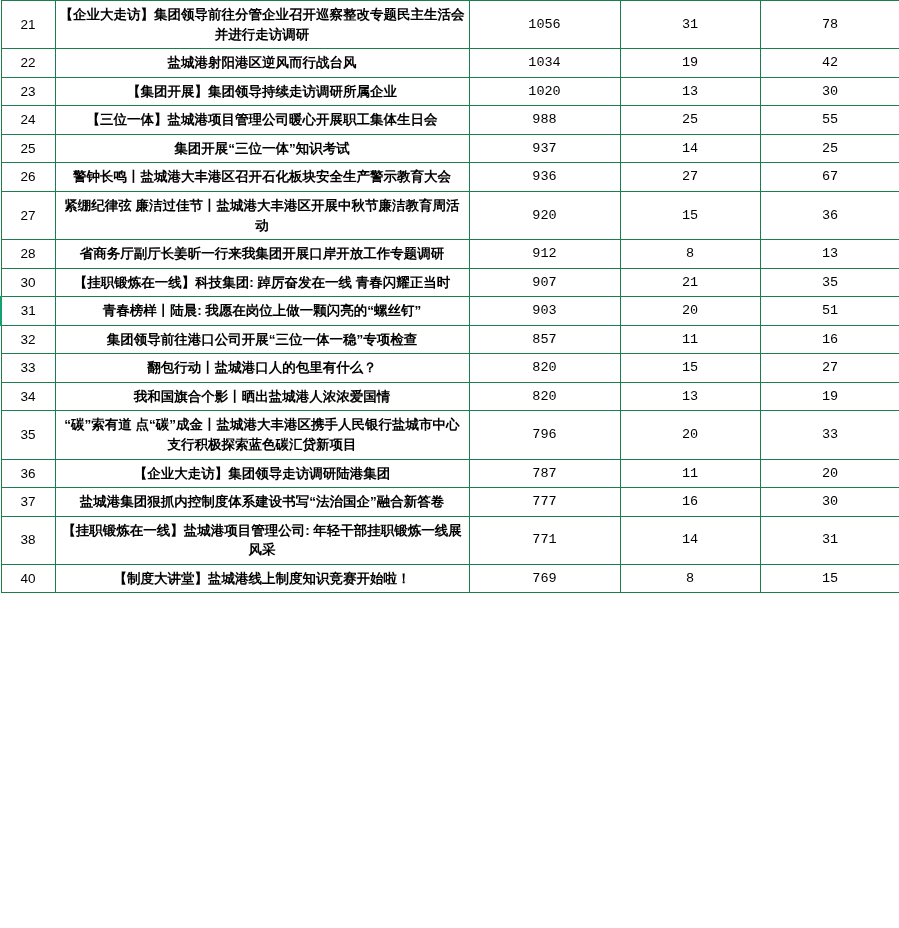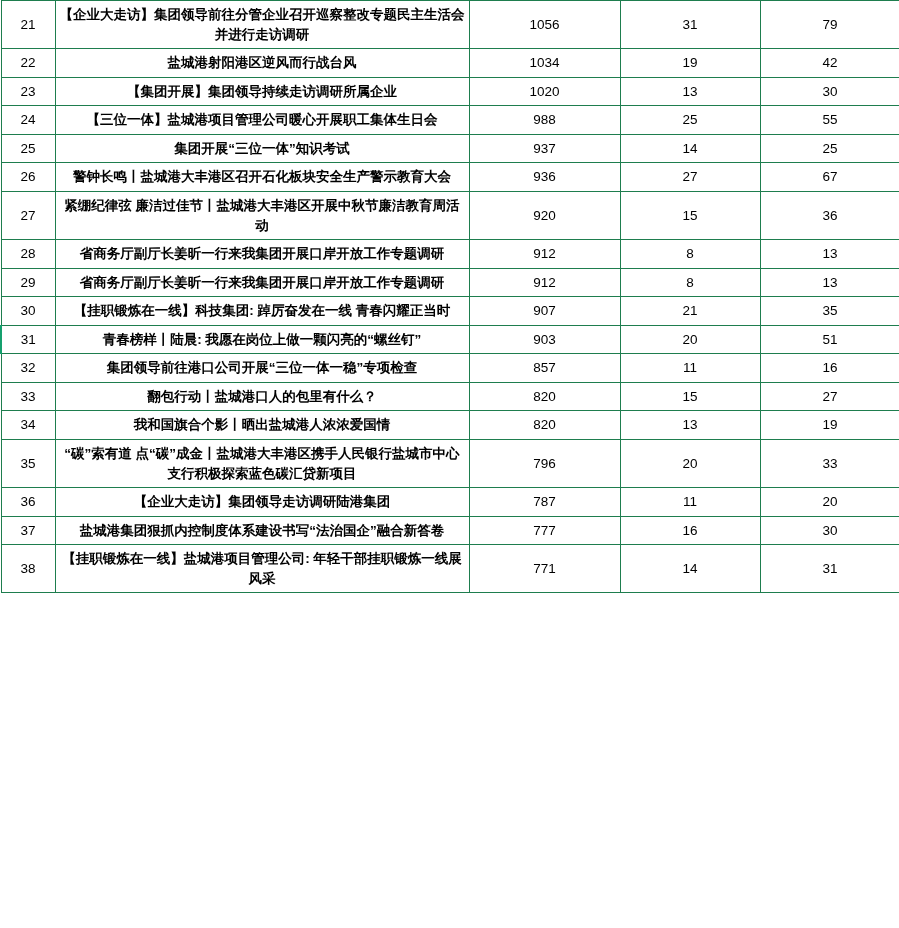--- a/index.html
+++ b/index.html
@@ -39,20 +39,21 @@
     font-size: 13.5px;
   }
   td.title {
     padding-left: 6px;
     padding-right: 6px;
     word-break: break-all;
     font-weight: bold;
   }
   td.num {
     font-size: 13.5px;
+    font-family: Liberation Mono, monospace;
   }
   
   tr.selected td.idx {
     border-left: 2px solid #15a06e;
   }
 </style>
 </head>
 <body>
 
 <table class="sheet">
@@ -62,21 +63,21 @@
     <col class="c-views">
     <col class="c-likes">
     <col class="c-shares">
   </colgroup>
   <tbody>
       <tr>
         <td class="idx">21</td>
         <td class="title">【企业大走访】集团领导前往分管企业召开巡察整改专题民主生活会并进行走访调研</td>
         <td class="num">1056</td>
         <td class="num">31</td>
-        <td class="num">79</td>
+        <td class="num">78</td>
       </tr>
       <tr>
         <td class="idx">22</td>
         <td class="title">盐城港射阳港区逆风而行战台风</td>
         <td class="num">1034</td>
         <td class="num">19</td>
         <td class="num">42</td>
       </tr>
       <tr>
         <td class="idx">23</td>
@@ -108,27 +109,20 @@
       </tr>
       <tr>
         <td class="idx">27</td>
         <td class="title">紧绷纪律弦 廉洁过佳节丨盐城港大丰港区开展中秋节廉洁教育周活动</td>
         <td class="num">920</td>
         <td class="num">15</td>
         <td class="num">36</td>
       </tr>
       <tr>
         <td class="idx">28</td>
-        <td class="title">省商务厅副厅长姜昕一行来我集团开展口岸开放工作专题调研</td>
-        <td class="num">912</td>
-        <td class="num">8</td>
-        <td class="num">13</td>
-      </tr>
-      <tr>
-        <td class="idx">29</td>
         <td class="title">省商务厅副厅长姜昕一行来我集团开展口岸开放工作专题调研</td>
         <td class="num">912</td>
         <td class="num">8</td>
         <td class="num">13</td>
       </tr>
       <tr>
         <td class="idx">30</td>
         <td class="title">【挂职锻炼在一线】科技集团: 踔厉奋发在一线 青春闪耀正当时</td>
         <td class="num">907</td>
         <td class="num">21</td>
@@ -183,14 +177,21 @@
         <td class="num">16</td>
         <td class="num">30</td>
       </tr>
       <tr>
         <td class="idx">38</td>
         <td class="title">【挂职锻炼在一线】盐城港项目管理公司: 年轻干部挂职锻炼一线展风采</td>
         <td class="num">771</td>
         <td class="num">14</td>
         <td class="num">31</td>
       </tr>
+      <tr>
+        <td class="idx">40</td>
+        <td class="title">【制度大讲堂】盐城港线上制度知识竞赛开始啦！</td>
+        <td class="num">769</td>
+        <td class="num">8</td>
+        <td class="num">15</td>
+      </tr>
     </tbody>
 </table>
 
 </body></html>

